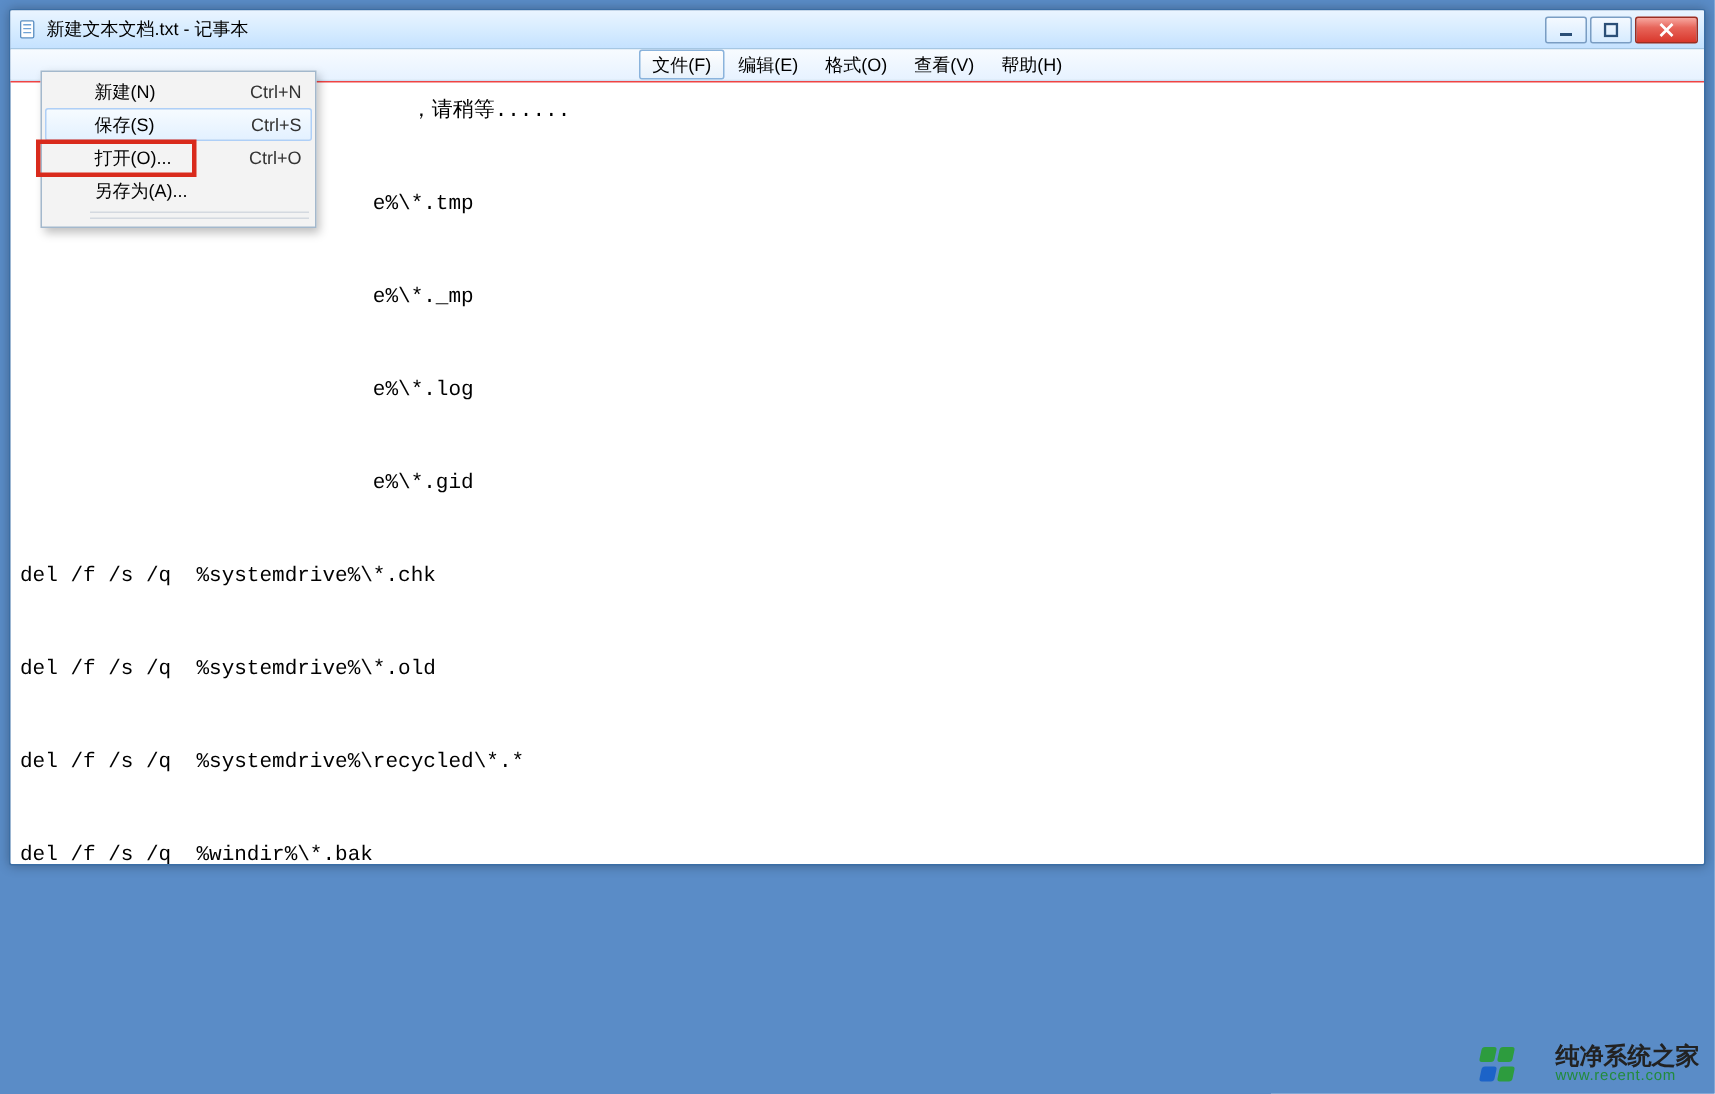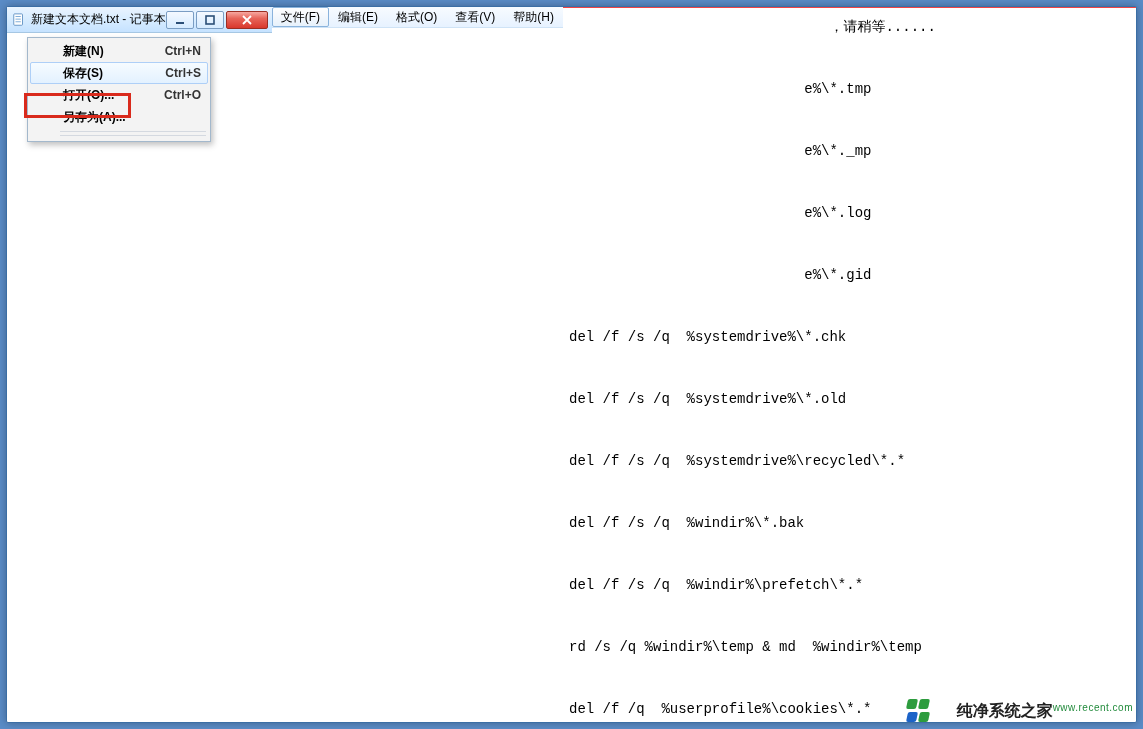--- a/index.html
+++ b/index.html
@@ -1,23 +1,23 @@
 <!DOCTYPE html>
 <html><head>
 <meta charset="utf-8">
 <style>
   * { margin: 0; padding: 0; box-sizing: border-box; }
   html, body { width: 1143px; height: 729px; font-family: "Microsoft YaHei", "SimSun", Tahoma, sans-serif; background: #5a8cc7; overflow: hidden; }
   .window {
-    position: absolute; left: 6px; top: 6px; width: 1131px; height: 717px;
+    position: absolute; left: 6px; top: 6px; width: 1131px; height: 571px;
     background: #fff;
     border: 1px solid #3b6ea5;
     border-radius: 2px;
     box-shadow: 0 0 8px rgba(0,0,0,.3);
-    display: flex; flex-direction: row;
+    display: flex; flex-direction: column;
   }
   .titlebar {
     height: 26px;
     background: linear-gradient(#eaf4ff, #dbeeff 40%, #c5e2ff);
     border-bottom: 1px solid #a6c7e3;
     display: flex; align-items: center;
     padding: 0 4px;
   }
   .titlebar .icon { width: 16px; height: 16px; margin-right: 4px; display:flex; align-items:center; justify-content:center; }
   .titlebar .icon svg { width:14px; height:14px; }
@@ -53,29 +53,28 @@
     padding: 4px 4px 4px 6px;
     font-family: "SimSun","NSimSun","Courier New",monospace;
     font-size: 14px;
     line-height: 31px;
     white-space: pre;
     color: #000;
     overflow-y: scroll;
   }
   .dropdown {
     position: absolute;
-    left: 27px; top: 37px;
+    left: 27px; top: 47px;
     width: 184px;
     background: #f3f3f3;
     border: 1px solid #a3b8cc;
     box-shadow: 2px 3px 6px rgba(0,0,0,.25);
     font-size: 12px;
     z-index: 10;
     padding: 2px;
-    font-weight: bold;
   }
   .dd-item {
     display: flex; align-items: center;
     height: 22px; padding: 0 6px 0 32px;
     position: relative;
     border: 1px solid transparent;
   }
   .dd-item .label { flex: 1; }
   .dd-item .shortcut { color: #333; margin-left: 44px; }
   .dd-item.highlight {
@@ -92,21 +91,21 @@
   .dd-sep {
     height: 1px; margin: 3px 2px 3px 30px; background: #d4d9e0;
   }
   .watermark {
     position: absolute; right: 10px; bottom: 6px;
     display: flex; align-items: center; gap: 6px;
     z-index: 30; pointer-events: none;
   }
   .wm-logo { display: flex; flex-wrap: wrap; width: 24px; height: 24px; gap: 2px; }
   .wm-sq { width: 10px; height: 10px; border-radius: 2px; transform: skewX(-12deg); }
-  .wm-text { display:flex; flex-direction:row; line-height:1;margin-left:20px; }
+  .wm-text { display:flex; flex-direction:column; line-height:1;margin-left:20px; }
   .wm-text .t1 { font-size: 16px; font-weight: bold; color:#222; font-family: "Microsoft YaHei"; }
   .wm-text .t2 { font-size: 10px; color:#228b3c; letter-spacing:.5px; }
 </style>
 </head>
 <body>
 
 <div class="window">
 
   <div class="titlebar">
     <span class="icon">

